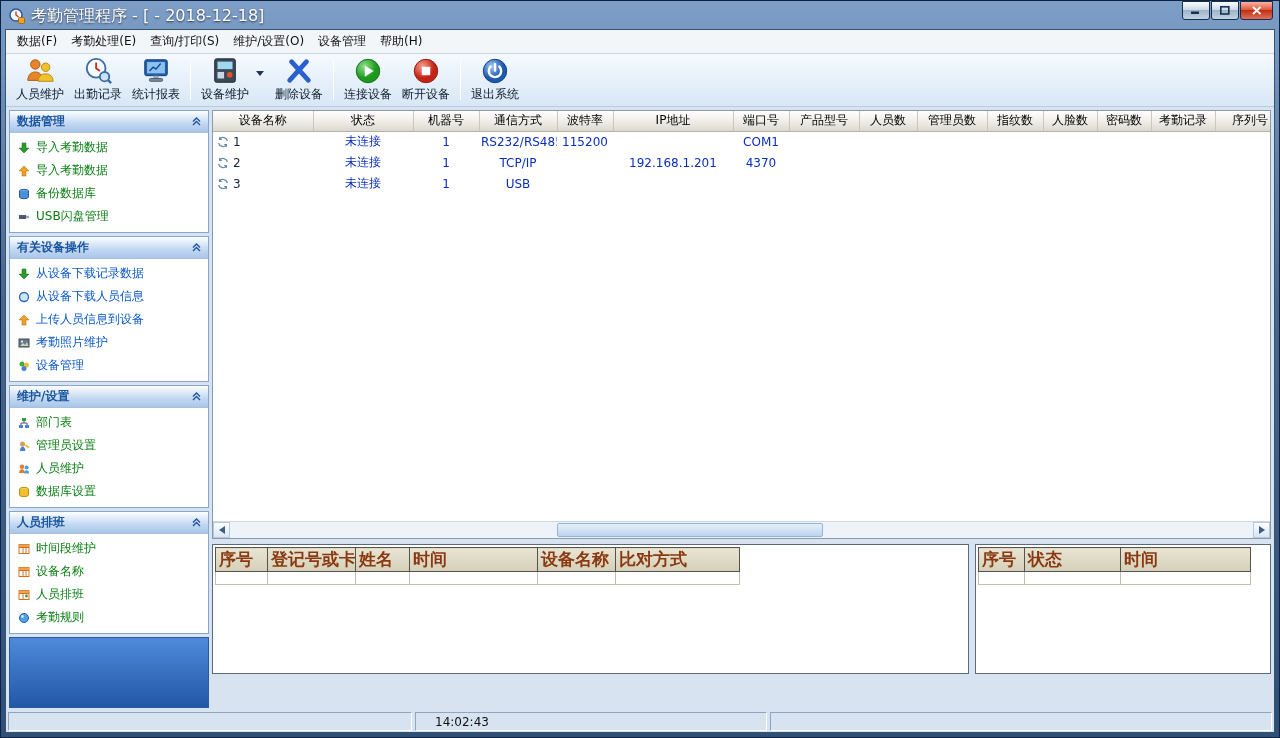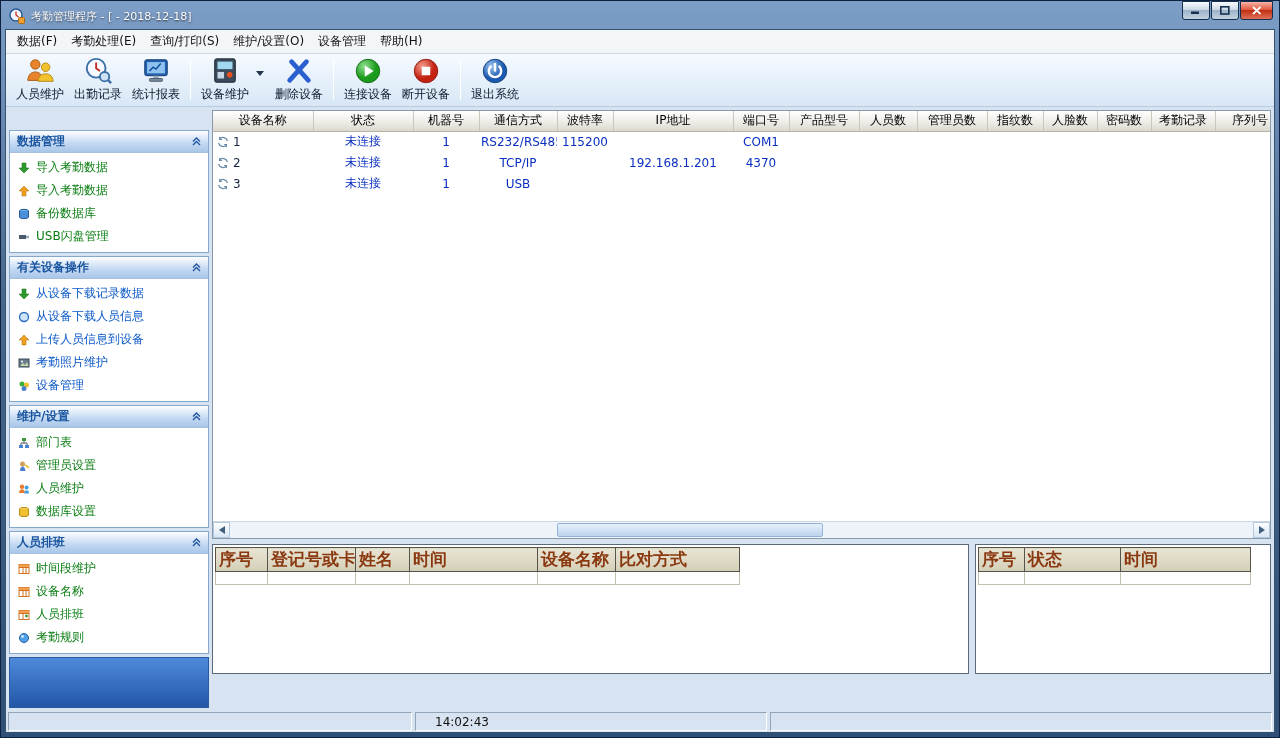--- a/index.html
+++ b/index.html
@@ -5,21 +5,21 @@
   html,body{margin:0;padding:0;background:#000;overflow:hidden;}
   *{box-sizing:border-box;}
   body{font-family:"DejaVu Sans","Liberation Sans",sans-serif;}
 
   .window{position:relative;width:1280px;height:738px;
     background:linear-gradient(180deg,#7d9ec7,#46688f 40%,#2e4f76);
     border:1px solid #0d2240;}
 
   
   .titlebar{height:27px;display:flex;align-items:center;gap:6px;padding:3px 6px 0 8px;}
-  .title-text{color:#fff;font-size:11px;text-shadow:0 1px 2px rgba(0,0,0,.65);white-space:nowrap;text-align:center;}
+  .title-text{color:#fff;font-size:16px;text-shadow:0 1px 2px rgba(0,0,0,.65);white-space:nowrap;text-align:center;}
   .win-buttons{margin-left:auto;display:flex;gap:1px;align-self:flex-start;margin-top:-3px;}
   .win-btn{width:28px;height:19px;border:1px solid #15304f;border-radius:0 0 3px 3px;
     display:flex;align-items:center;justify-content:center;}
   .win-btn.minmax{background:linear-gradient(#fafcfe,#cdd9e6 45%,#9fb4c9 50%,#c2d2e2);}
   .win-btn.close{width:33px;background:linear-gradient(#f7b3a4,#e0593e 45%,#c03014 50%,#e2705a);}
 
   
   .frame-body{position:absolute;left:4px;right:4px;top:28px;bottom:4px;
     background:#d7e3f1;border:1px solid #38536f;display:flex;flex-direction:column;overflow:hidden;}
 
@@ -34,21 +34,21 @@
   .tb-btn{display:flex;flex-direction:column;align-items:center;justify-content:center;
     padding:1px 4px 2px;min-width:54px;font-size:12px;color:#0a1a2a;}
   .tb-btn .ico{height:33px;display:flex;align-items:center;}
   .tb-dd{display:flex;align-items:center;padding:0 5px 14px 1px;}
   .tb-sep{width:1px;background:#aabfd4;border-right:1px solid #fff;margin:4px 4px;}
 
   
   .content{flex:1;display:flex;padding:3px;gap:3px;min-height:0;}
 
   
-  .sidebar{width:200px;flex:0 0 200px;display:flex;flex-direction:column;gap:3px;margin-top:20px;}
+  .sidebar{width:200px;flex:0 0 200px;display:flex;flex-direction:column;gap:3px;}
   .sb-section{border:1px solid #86a7cc;background:#fff;}
   .sb-header{height:22px;background:linear-gradient(#fdfeff,#c2d8f2 60%,#a9c6e8);
     display:flex;align-items:center;padding:0 7px;color:#1a55a0;font-weight:bold;font-size:12px;
     border-bottom:1px solid #a8c0dc;cursor:default;}
   .sb-header .chev{margin-left:auto;display:flex;}
   .sb-items{padding:3px 0 4px;}
   .sb-item{display:flex;align-items:center;gap:5px;padding:3px 6px 3px 8px;font-size:12px;cursor:default;white-space:nowrap;text-align:center;}
   .sb-item .sico{width:13px;height:12px;display:flex;flex:0 0 13px;}
   .sb-item.green{color:#0a7d12;}
   .sb-item.blue{color:#0a58c8;}

